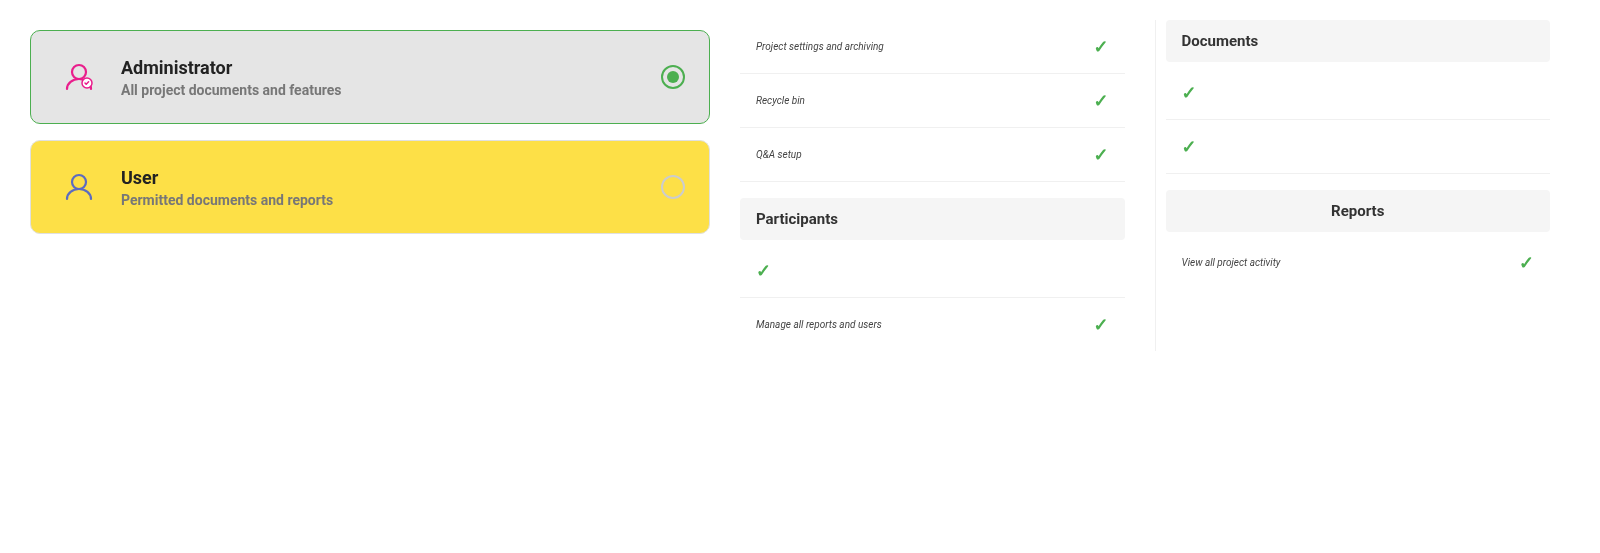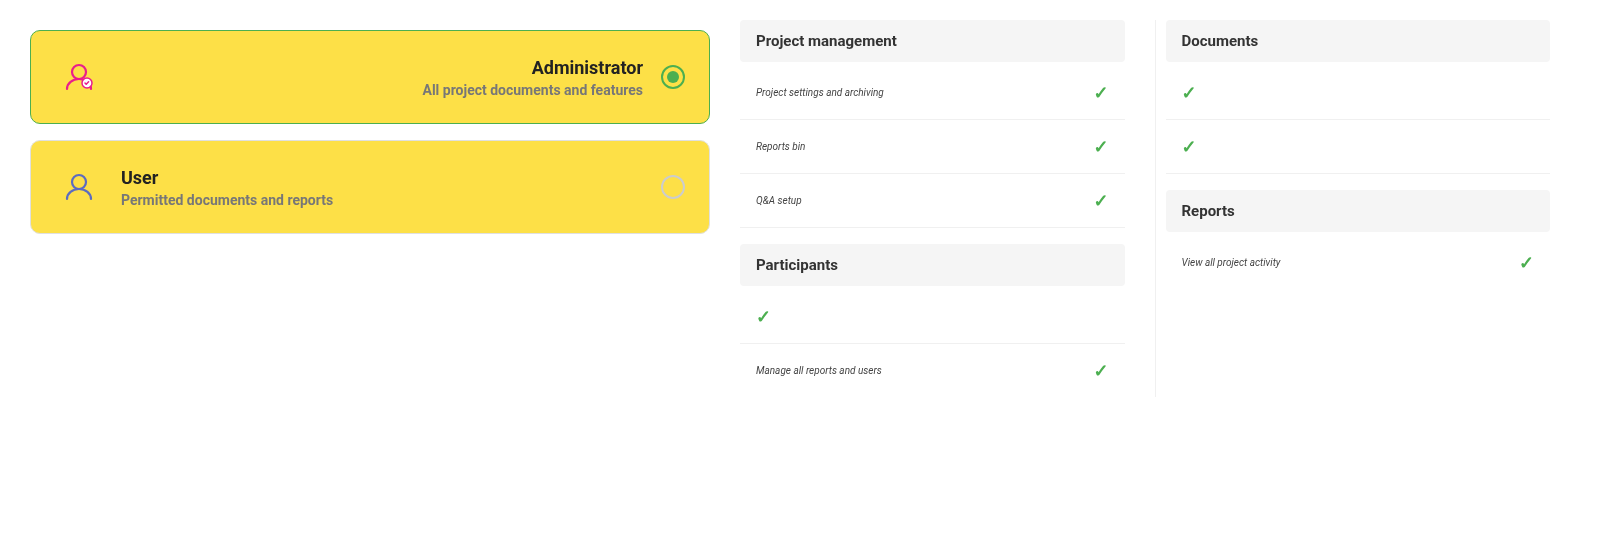--- a/index.html
+++ b/index.html
@@ -30,22 +30,21 @@
       display: flex;
       align-items: center;
       gap: 18px;
       cursor: pointer;
       background: #fde047;
       position: relative;
     }
 
     .role-card.selected {
       border-color: #4caf50;
-      background: #fde047;
-      text-align: right;
+      background: #e5e5e5;
     }
 
     .role-icon {
       width: 48px;
       height: 48px;
       display: flex;
       align-items: center;
       justify-content: center;
       flex-shrink: 0;
     }
@@ -184,28 +183,27 @@
     <div class="radio-indicator"></div>
   </div>
 
 
 </div>
 
 <div class="right-panel">
 
   <div class="permissions-col">
 
-    <div class="section-header">Project management</div>
 
     <div class="permission-row">
       <span class="permission-label">Project settings and archiving</span>
       <span class="check-icon">✓</span>
     </div>
     <div class="permission-row">
-      <span class="permission-label">Reports bin</span>
+      <span class="permission-label">Recycle bin</span>
       <span class="check-icon">✓</span>
     </div>
     <div class="permission-row">
       <span class="permission-label">Q&amp;A setup</span>
       <span class="check-icon">✓</span>
     </div>
 
     <div class="section-header" style="margin-top: 16px;">Participants</div>
 
     <div class="permission-row">
@@ -224,21 +222,21 @@
 
     <div class="section-header">Documents</div>
 
     <div class="permission-row">
       <span class="check-icon">✓</span>
     </div>
     <div class="permission-row">
       <span class="check-icon">✓</span>
     </div>
 
-    <div class="section-header" style="margin-top: 16px;">Reports</div>
+    <div class="section-header" style="margin-top: 16px; text-align: center;">Reports</div>
 
     <div class="permission-row">
       <span class="permission-label">View all project activity</span>
       <span class="check-icon">✓</span>
     </div>
 
   </div>
 
 </div>
 

